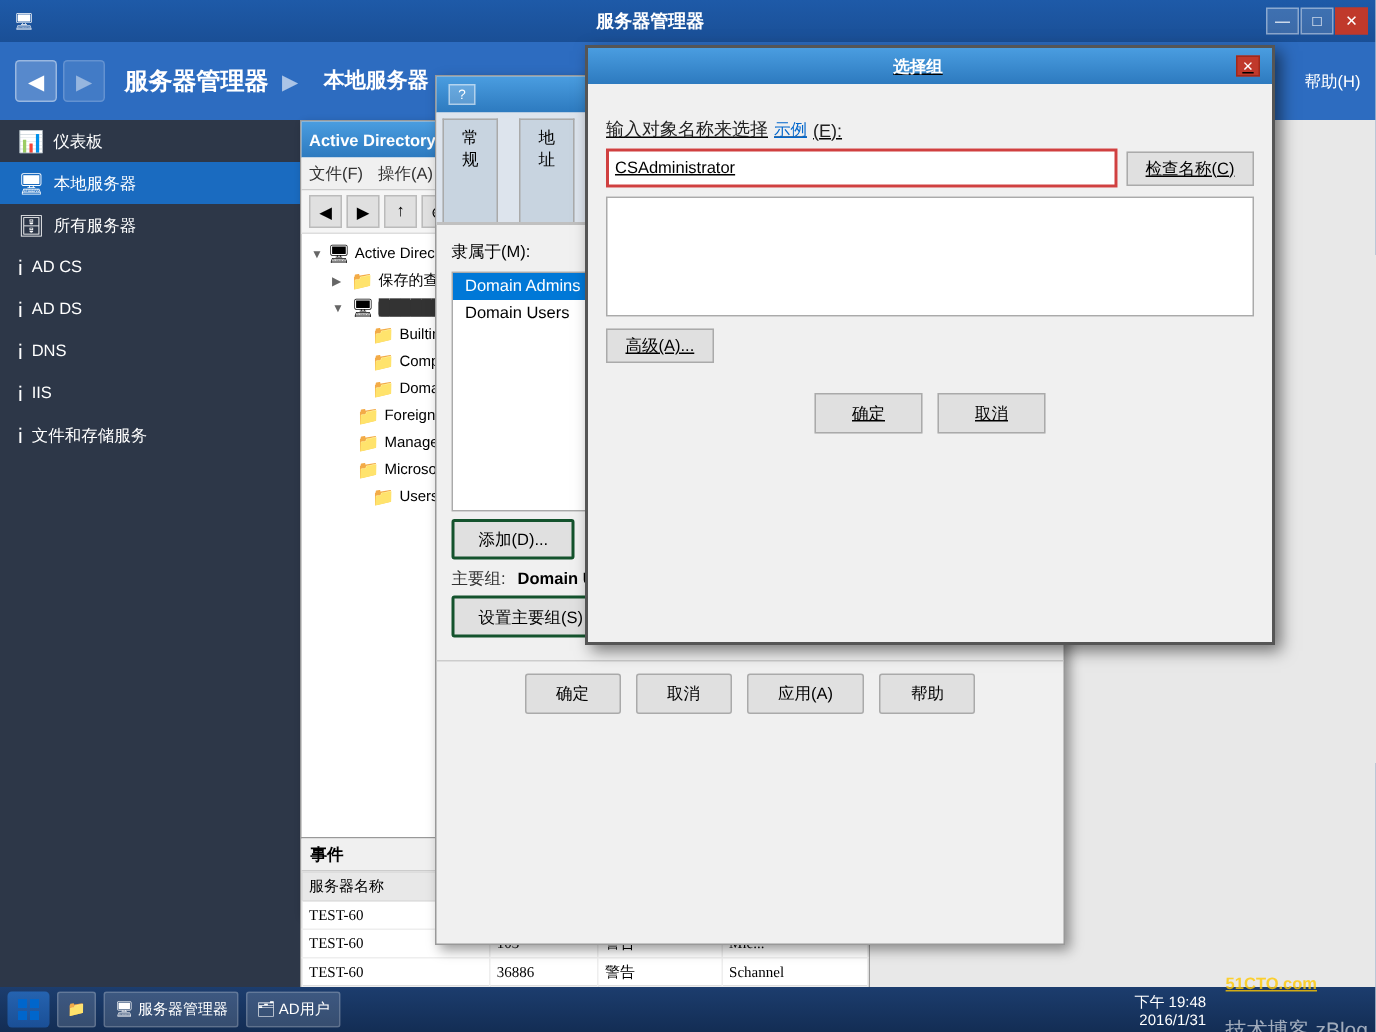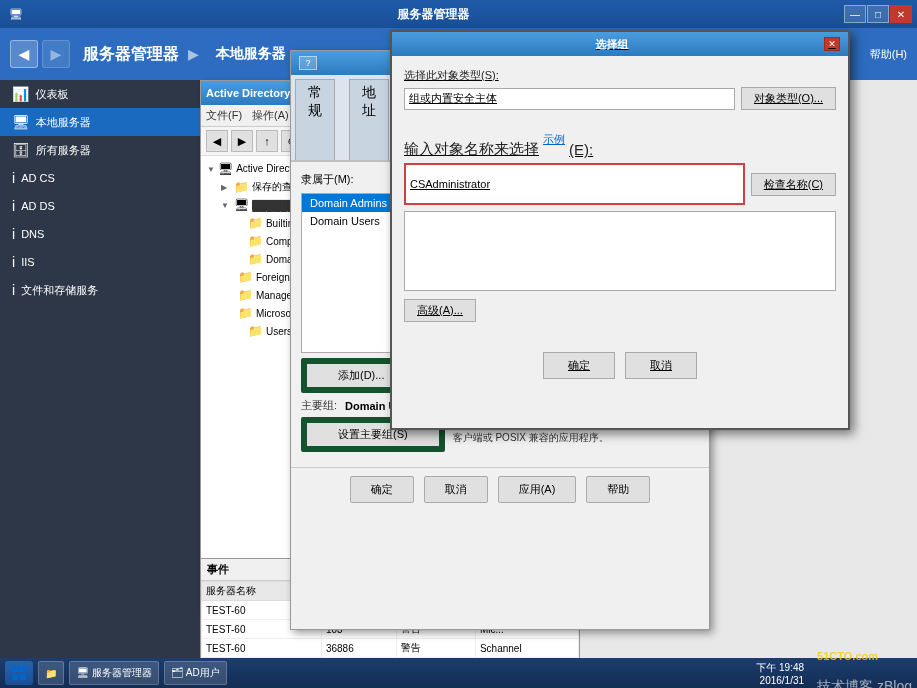--- a/index.html
+++ b/index.html
@@ -270,20 +270,21 @@
       background: #f0f0f0;
       border-bottom: 1px solid #ccc;
       padding: 3px 6px;
       font-size: 11px;
       font-weight: bold;
     }
     .event-table {
       width: 100%;
       border-collapse: collapse;
       font-size: 10px;
+      font-family: Liberation Serif, serif;
     }
     .event-table th {
       background: #e8e8e8;
       border: 1px solid #ddd;
       padding: 2px 4px;
       text-align: left;
       font-weight: normal;
     }
     .event-table td {
       border: 1px solid #eee;
@@ -379,21 +380,21 @@
 
     .admin-tabs {
       background: #dde4ed;
       display: flex;
       padding: 4px 4px 0;
       border-bottom: 2px solid #c0c0c0;
       overflow: hidden;
     }
     .admin-tab {
       padding: 4px 12px;
-      font-size: 14px;
+      font-size: 11px;
       cursor: pointer;
       background: #c8d4e0;
       border: 1px solid #aaa;
       border-bottom: none;
       margin-right: 14px;
     }
     .admin-tab.active {
       background: white;
       border-bottom: 2px solid white;
       margin-bottom: -2px;
@@ -417,23 +418,23 @@
       cursor: pointer;
     }
     .member-item.selected { background: #0078d7; color: white; }
 
     .admin-buttons-row {
       display: flex;
       gap: 8px;
       margin: 5px 0;
     }
     .admin-btn {
-      padding: 4px 31px;
+      padding: 4px 16px;
       background: #e0e0e0;
-      border: 6px solid #14532d;
+      border: 2px solid #14532d;
       font-size: 11px;
       cursor: pointer;
       border-radius: 2px;
     }
 
     .primary-group-row {
       display: flex;
       align-items: flex-start;
       gap: 8px;
       margin: 5px 0;
@@ -531,44 +532,43 @@
 
     .sg-enter-section {
       margin-bottom: 6px;
     }
     .sg-enter-label-row {
       display: flex;
       align-items: center;
       gap: 4px;
       margin-bottom: 4px;
     }
-    .sg-enter-label { font-size: 15px; color: #222; margin-top: 20px; }
+    .sg-enter-label { font-size: 12px; color: #222; }
     .sg-example-link { color: #0066cc; cursor: pointer; font-size: 11px; text-decoration: underline; }
 
     .sg-name-input {
       width: 100%;
-      height: 42px;
+      height: 26px;
       border: 2px solid #d04040;
       padding: 0 4px;
       font-size: 11px;
       background: white;
     }
 
     .sg-list-box {
       width: 100%;
       height: 80px;
       border: 1px solid #aaa;
       background: white;
       margin-bottom: 8px;
     }
 
     .sg-advanced-row {
       display: flex;
       justify-content: flex-start;
-      margin-bottom: 10px;
     }
 
     .sg-footer {
       display: flex;
       justify-content: center;
       gap: 10px;
       padding: 8px 12px;
     }
     .sg-footer-btn {
       padding: 5px 24px;
@@ -965,27 +965,20 @@
   </div>
 
   <div class="select-group-dialog">
     <div class="sg-title">
       <span class="sg-title-text">选择组</span>
       <div class="sg-close-btn">✕</div>
     </div>
 
     <div class="sg-body">
 
-      <div class="sg-section">
-        <div class="sg-section-label">选择此对象类型(S):</div>
-        <div class="sg-row">
-          <input class="sg-input" type="text" value="组或内置安全主体" style="">
-          <button class="sg-btn">对象类型(O)...</button>
-        </div>
-      </div>
 
       <div class="sg-section">
       </div>
 
       <div class="sg-enter-section">
         <div class="sg-enter-label-row">
           <span class="sg-enter-label">输入对象名称来选择</span>
           <span class="sg-example-link">示例</span>
           <span class="sg-enter-label">(E):</span>
         </div>
@@ -1018,18 +1011,18 @@
       </svg>
     </div>
     <div class="taskbar-btn">📁</div>
     <div class="taskbar-btn">🖥 服务器管理器</div>
     <div class="taskbar-btn">🗂 AD用户</div>
     <div class="taskbar-time">
       <div>下午 19:48</div>
       <div>2016/1/31</div>
     </div>
     <div style="margin-left:8px;">
-      <div style="color:rgba(255,200,0,0.8);font-size:11px;font-weight:bold;">51CTO.com</div>
+      <div style="color:rgba(255,200,0,0.8);font-size:11px;font-weight:bold;text-decoration:underline;">51CTO.com</div>
       <div style="color:rgba(255,255,255,0.6);font-size:14px;margin-top:16px;">技术博客 zBlog</div>
     </div>
   </div>
 
 </div>
 
 </body></html>

